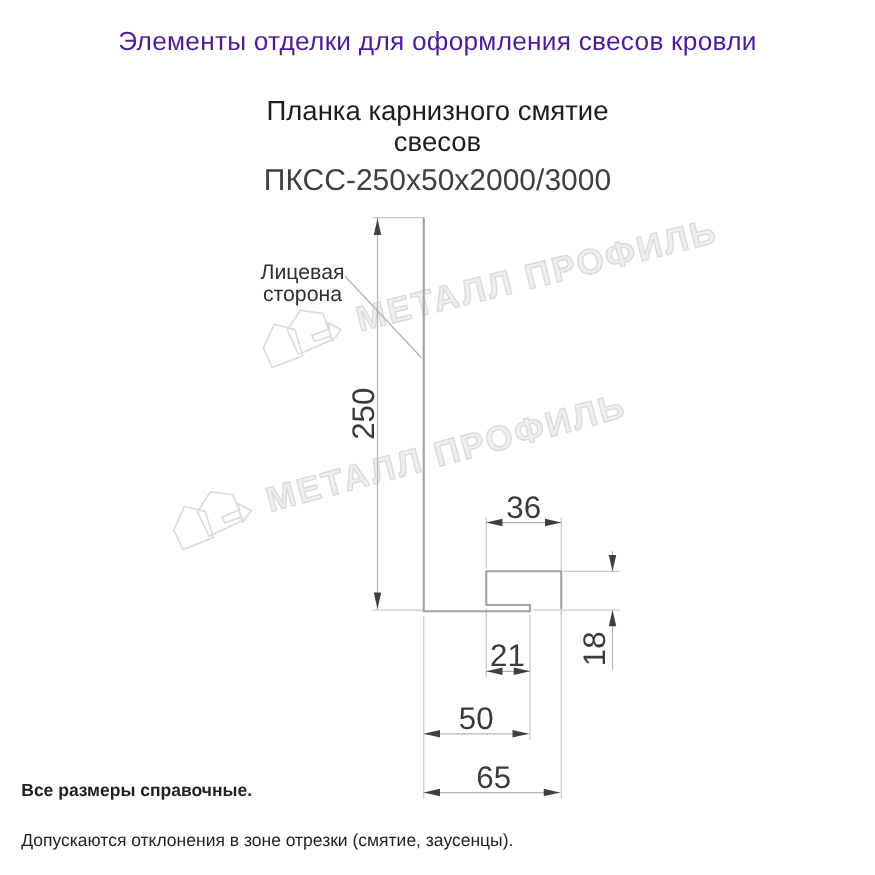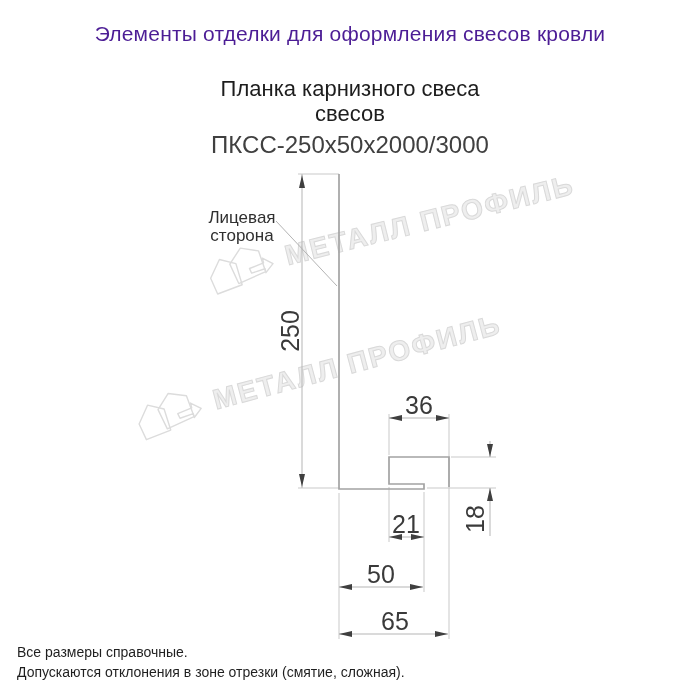--- a/index.html
+++ b/index.html
@@ -7,21 +7,21 @@
     width:700px;height:700px;position:relative;overflow:hidden;
     background:#ffffff;font-family:"Liberation Sans",sans-serif;
   }
   .abs{position:absolute;}
   .center-text{left:0;width:700px;text-align:center;}
   .page-title{top:22px;font-size:21px;color:#4c1d95;letter-spacing:.2px;}
   .subtitle-1{top:76px;font-size:22px;color:#1d1d1d;}
   .subtitle-2{top:101px;font-size:22px;color:#1d1d1d;}
   .product-code{top:131px;font-size:24px;color:#404040;}
   .footer{left:17px;font-size:14px;color:#1f1f1f;}
-  .footer-1{top:644px;}
+  .footer-1{top:624px;font-weight:bold;}
   .footer-2{top:664px;}
   .watermark{
     display:flex;align-items:center;gap:10px;white-space:nowrap;
     transform-origin:left top;pointer-events:none;
   }
   .wm-1{left:200px;top:252px;transform:rotate(-14deg);}
   .wm-2{left:128px;top:398px;transform:rotate(-15deg);}
   .wm-text{
     font-weight:bold;font-size:28px;letter-spacing:2px;
     color:#eeeeee;-webkit-text-stroke:1px #d9d9d9;
@@ -50,21 +50,21 @@
     <g fill="none" stroke="#dcdcdc" stroke-width="1.4" stroke-linejoin="round">
       <path d="M4,28 L17,12 L32,20 L33,42 L7,45 Z"></path>
       <path d="M26,19 L40,6 L57,13 L59,35 L30,40 Z"></path>
       <path d="M44,28 L59,26 L59,21 L68,29 L59,36 L59,32 L45,33 Z"></path>
     </g>
   </svg>
   <span class="wm-text">МЕТАЛЛ ПРОФИЛЬ</span>
 </div>
 
 <div class="abs center-text page-title">Элементы отделки для оформления свесов кровли</div>
-<div class="abs center-text subtitle-1">Планка карнизного свеса</div>
+<div class="abs center-text subtitle-1">Планка карнизного смятие</div>
 <div class="abs center-text subtitle-2">свесов</div>
 <div class="abs center-text product-code">ПКСС-250х50х2000/3000</div>
 
 <svg class="abs drawing" width="700" height="700" viewBox="0 0 700 700">
 
   <g stroke="#c9c9c9" stroke-width="1" fill="none">
     <path d="M298,174 H339"></path>
     <path d="M298,488 H340"></path>
     <path d="M389,414 V455"></path>
     <path d="M389,487 V542"></path>
@@ -109,13 +109,13 @@
   <text class="dim-text" x="406" y="533" text-anchor="middle">21</text>
   <text class="dim-text" transform="translate(484,519) rotate(-90)" text-anchor="middle">18</text>
   <text class="dim-text" x="381" y="583" text-anchor="middle">50</text>
   <text class="dim-text" x="395" y="630" text-anchor="middle">65</text>
 
   <text class="face-text" x="242" y="223" text-anchor="middle">Лицевая</text>
   <text class="face-text" x="242" y="241" text-anchor="middle">сторона</text>
 </svg>
 
 <div class="abs footer footer-1">Все размеры справочные.</div>
-<div class="abs footer footer-2">Допускаются отклонения в зоне отрезки (смятие, сложная).</div>
+<div class="abs footer footer-2">Допускаются отклонения в зоне отрезки (смятие, заусенцы).</div>
 
 </body></html>

